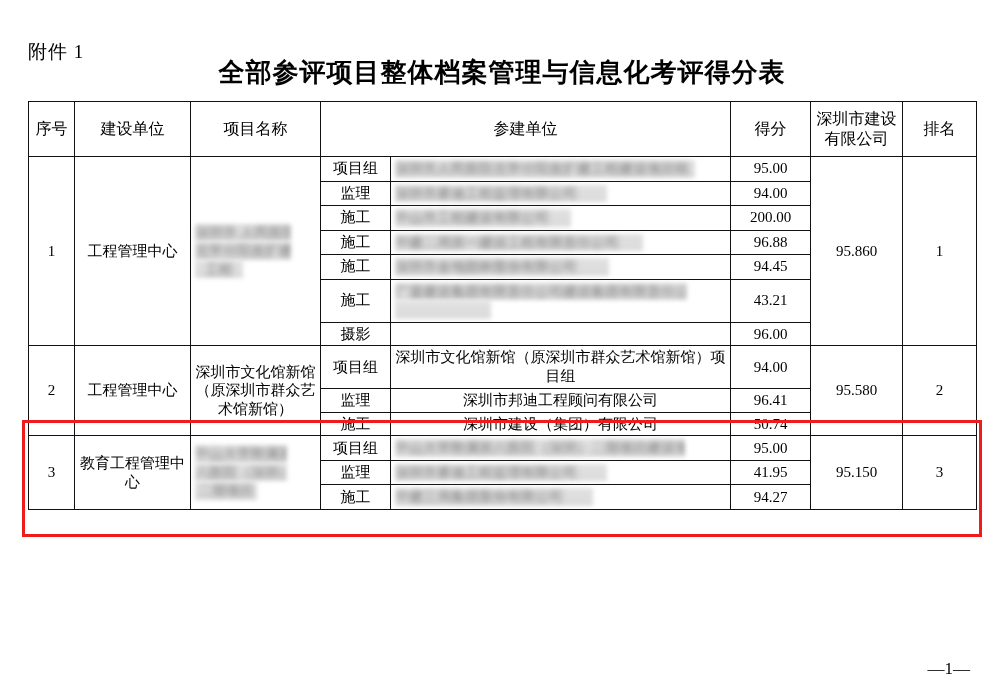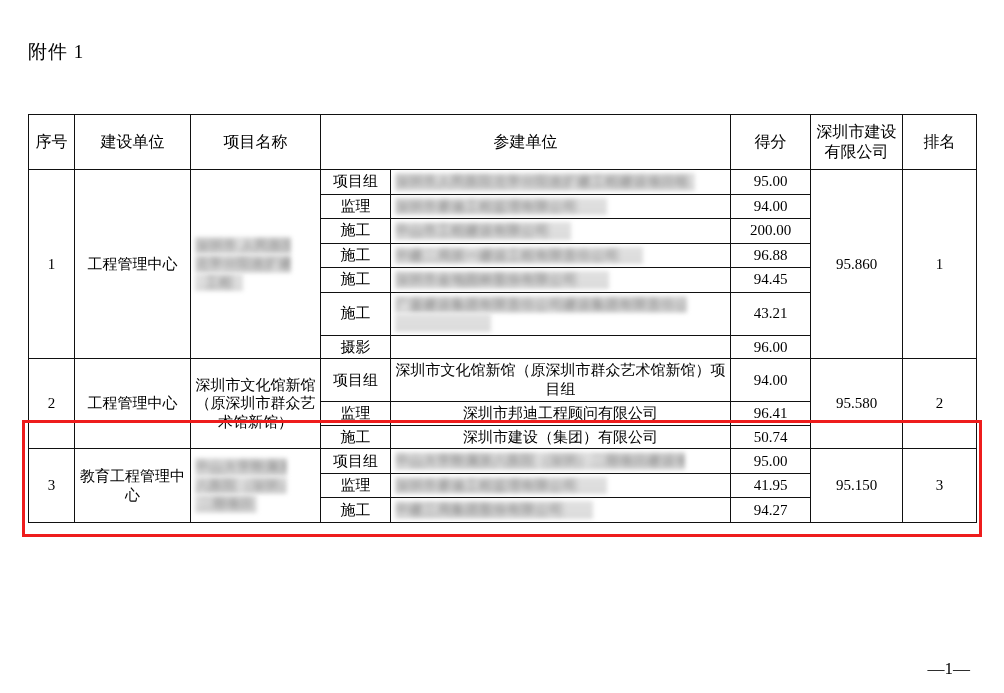--- a/index.html
+++ b/index.html
@@ -37,21 +37,21 @@
     top: 55px;
     text-align: center;
     font-size: 26px;
     font-weight: bold;
     letter-spacing: 1px;
     font-family: "Liberation Serif", serif;
   }
   .table-wrap {
     position: absolute;
     left: 28px;
-    top: 114px;
+    top: 101px;
     width: 948px;
   }
   table.score-table {
     border-collapse: collapse;
     width: 948px;
     table-layout: fixed;
   }
   table.score-table td, table.score-table th {
     border: 1px solid #111111;
     font-size: 15px;
@@ -125,20 +125,21 @@
   }
   .r-tall { height: 36px; }
 </style>
 </head>
 <body>
 
 <div class="page">
 
   <div class="attachment-label">附件 1</div>
 
+  <div class="doc-title">全部参评项目整体档案管理与信息化考评得分表</div>
 
   <div class="table-wrap">
     <table class="score-table">
       <colgroup>
         <col class="col-seq">
         <col class="col-unit">
         <col class="col-proj">
         <col class="col-role">
         <col class="col-partner">
         <col class="col-score">

